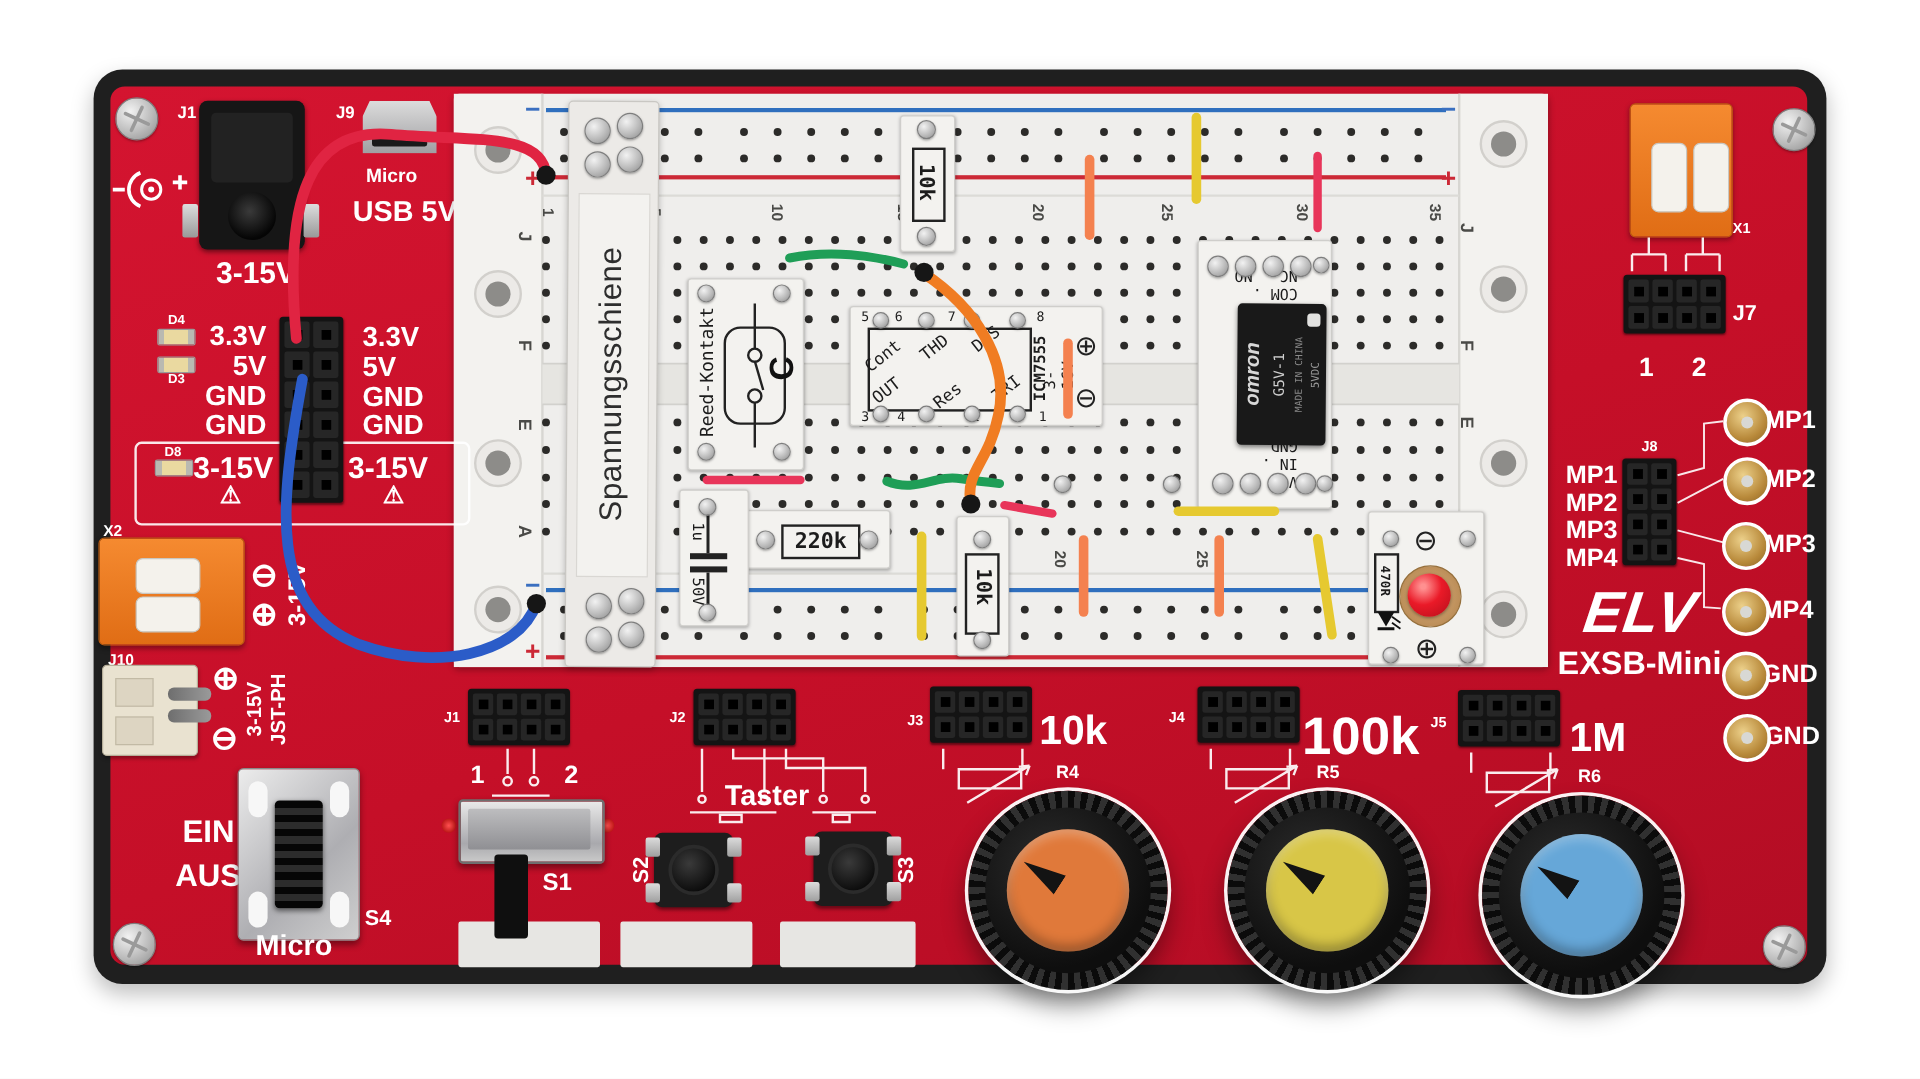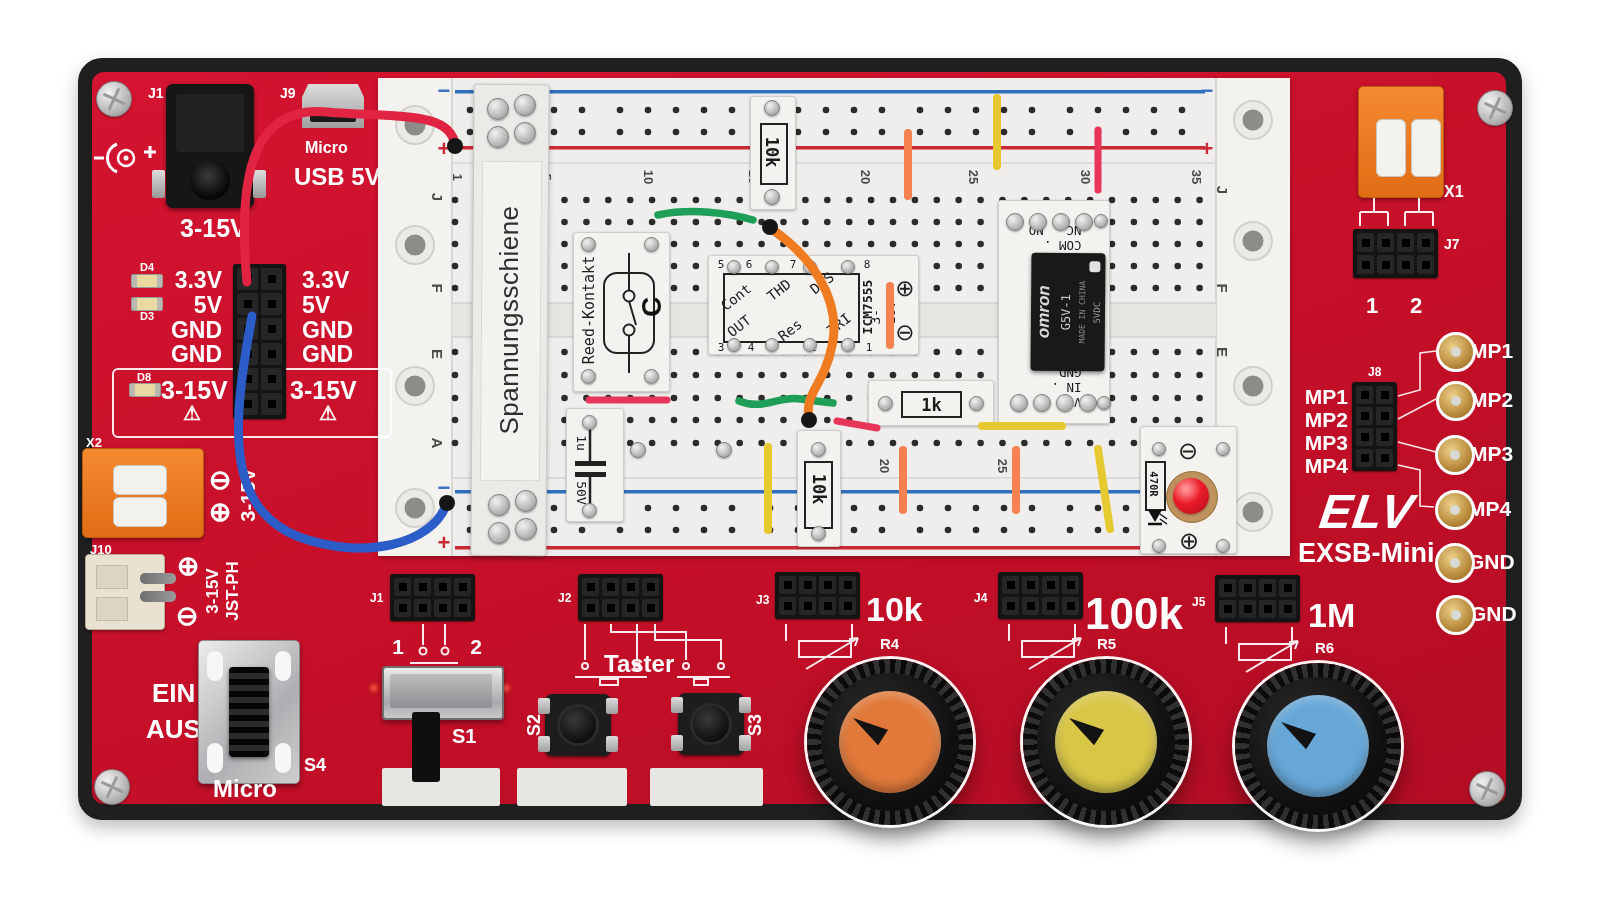--- a/index.html
+++ b/index.html
@@ -627,42 +627,42 @@
       <div class="abs" style="left:58px;top:8px;width:11px;height:11px;border-radius:3px;background:#e2e2e0"></div>
       <div class="abs" style="left:50%;top:50%;transform:translate(-50%,-50%) rotate(180deg);display:flex;gap:5px;align-items:center">
         <span style="writing-mode:vertical-rl;font-size:9px;color:#9a9a9a;font-family:'DejaVu Sans Mono',monospace">5VDC</span>
         <span style="writing-mode:vertical-rl;font-size:8px;color:#8a8a8a;font-family:'DejaVu Sans Mono',monospace">MADE IN CHINA</span>
         <span style="writing-mode:vertical-rl;font-size:12px;color:#cfcfcf;font-family:'DejaVu Sans Mono',monospace">G5V-1</span>
         <span style="writing-mode:vertical-rl;font-size:17px;color:#d8d8d8;font-weight:bold;font-style:italic">omron</span>
       </div>
     </div>
   </div>
 
+  <div class="module" style="left:620px;top:425px;width:120px;height:47px">
+    <div class="mbox" style="left:30px;top:11px;width:62px;height:25px;display:flex;align-items:center;justify-content:center">
+      <span class="mono" style="font-size:18px;font-weight:bold">220k</span>
+    </div>
+  </div>
 
   <div class="module" style="left:566px;top:408px;width:56px;height:112px">
     <svg width="56" height="112" style="position:absolute;left:0;top:0">
       <line x1="23" y1="16" x2="23" y2="52" stroke="#222" stroke-width="2.5"></line>
       <rect x="8" y="52" width="31" height="5" fill="#222"></rect>
       <rect x="8" y="63" width="31" height="5" fill="#222"></rect>
       <line x1="23" y1="68" x2="23" y2="100" stroke="#222" stroke-width="2.5"></line>
     </svg>
     <div class="r90 abs mono" style="left:14px;top:34px;font-size:13px;position:absolute">1u</div>
     <div class="r90 abs mono" style="left:14px;top:84px;font-size:13px;position:absolute">50V</div>
   </div>
 
   <div class="module" style="left:797px;top:430px;width:42px;height:115px">
     <div class="mbox" style="left:6px;top:30px;width:25px;height:64px"></div>
   </div>
   <div class="r90 abs mono" style="left:819px;top:489px;font-size:17px;font-weight:bold;z-index:21">10k</div>
 
-  <div class="module" style="left:868px;top:380px;width:124px;height:44px">
-    <div class="mbox" style="left:32px;top:10px;width:57px;height:23px;display:flex;align-items:center;justify-content:center">
-      <span class="mono" style="font-size:17px;font-weight:bold">1k</span>
-    </div>
-  </div>
 
   <div class="module" style="left:1140px;top:426px;width:95px;height:126px">
     <div class="ctr abs" style="left:47px;top:24px;font-size:24px;color:#222;position:absolute">⊖</div>
     <div class="ctr abs" style="left:48px;top:114px;font-size:24px;color:#222;position:absolute">⊕</div>
     <div class="mbox" style="left:4px;top:34px;width:17px;height:46px"></div>
     <div class="r90 abs mono" style="left:13px;top:57px;font-size:10.5px;font-weight:bold;position:absolute">470R</div>
     <svg width="26" height="30" style="position:absolute;left:2px;top:80px">
       <polygon points="5,3 19,3 12,15" fill="#111"></polygon>
       <line x1="5" y1="17" x2="19" y2="17" stroke="#111" stroke-width="2.5"></line>
       <line x1="17" y1="7" x2="24" y2="12" stroke="#111" stroke-width="1.5"></line>
@@ -785,21 +785,21 @@
     <div class="abs" style="left:76px;top:102px;width:16px;height:30px;background:#f7f7f7;border-radius:8px"></div>
     <div class="abs" style="left:30px;top:26px;width:40px;height:90px;border-radius:4px;background:repeating-linear-gradient(0deg,#060606 0 6px,#2c2c2c 6px 12px);box-shadow:0 2px 4px rgba(0,0,0,.5)"></div>
   </div>
   <div class="silk" style="left:304px;top:756px;font-size:18px">S4</div>
   <div class="silk" style="left:213px;top:777px;font-size:24px">Micro</div>
 
   <div class="abs" style="left:1358px;top:86px;width:84px;height:110px;background:linear-gradient(#f58a30,#e06d15);border:1px solid #b85a10;border-radius:5px;box-shadow:0 2px 4px rgba(0,0,0,.35)">
     <div class="abs" style="left:17px;top:32px;width:28px;height:56px;background:#f4f2ec;border:1px solid #c9c7c1;border-radius:6px"></div>
     <div class="abs" style="left:52px;top:32px;width:28px;height:56px;background:#f4f2ec;border:1px solid #c9c7c1;border-radius:6px"></div>
   </div>
-  <div class="silk" style="left:1444px;top:184px;font-size:16px">X1</div>
+  <div class="silk" style="left:1444px;top:184px;font-size:12px">X1</div>
   <div class="pinheader" style="left: 1353px; top: 229px; grid-template-columns: repeat(4, 17px); grid-auto-rows: 19px;">
       <div class="hcell">
         <div class="hhole"></div>
       </div>
       <div class="hcell">
         <div class="hhole"></div>
       </div>
       <div class="hcell">
         <div class="hhole"></div>
       </div>
@@ -812,21 +812,21 @@
       <div class="hcell">
         <div class="hhole"></div>
       </div>
       <div class="hcell">
         <div class="hhole"></div>
       </div>
       <div class="hcell">
         <div class="hhole"></div>
       </div>
     </div>
-  <div class="silk" style="left:1444px;top:237px;font-size:14px">J7</div>
+  <div class="silk" style="left:1444px;top:252px;font-size:18px">J7</div>
   <div class="silk ctr" style="left:1372px;top:306px;font-size:22px;position:absolute">1</div>
   <div class="silk ctr" style="left:1416px;top:306px;font-size:22px;position:absolute">2</div>
 
   <div class="silk" style="left:1368px;top:366px;font-size:12px">J8</div>
   <div class="pinheader" style="left: 1352px; top: 382px; grid-template-columns: repeat(2, 17px); grid-auto-rows: 18px;">
       <div class="hcell">
         <div class="hhole"></div>
       </div>
       <div class="hcell">
         <div class="hhole"></div>

